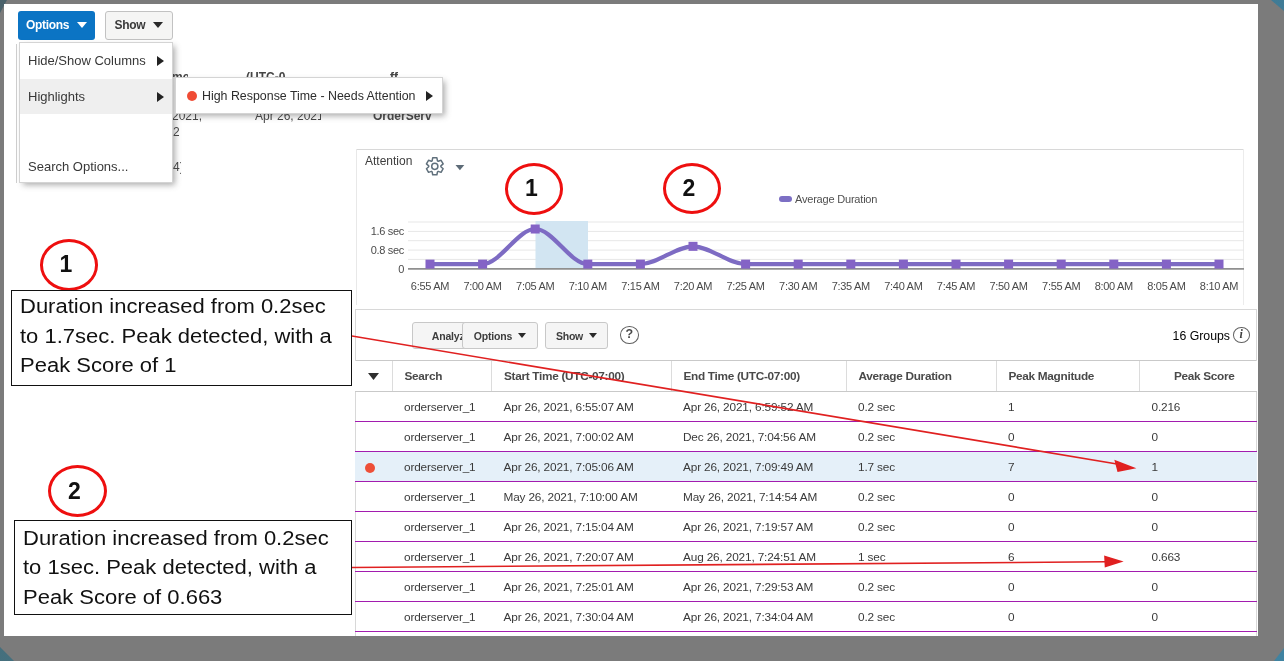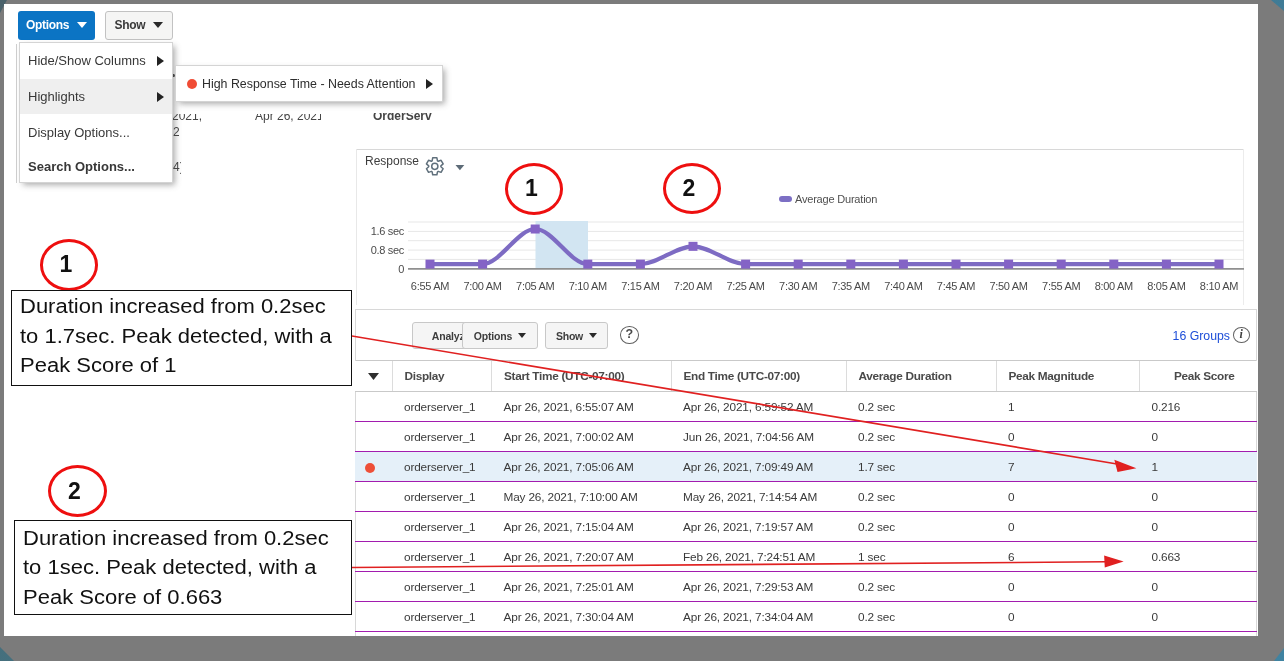--- a/index.html
+++ b/index.html
@@ -16,34 +16,34 @@
 .btn-white{position:absolute;left:105px;top:11px;width:68px;height:28.5px;background:#f5f5f4;border:1px solid #c2c2c2;border-radius:3px;
   color:#3a3a3a;font-size:12px;font-weight:bold;letter-spacing:-0.3px;display:flex;align-items:center;justify-content:center;gap:8px;box-sizing:border-box;}
 .caret{width:0;height:0;border-left:5px solid transparent;border-right:5px solid transparent;border-top:6.5px solid #fff;}
 .caret.dark{border-top-color:#2a2a2a;}
 .caret.sm{border-left-width:4px;border-right-width:4px;border-top-width:5px;}
 
 .menu{position:absolute;left:19px;top:42px;width:154px;height:141px;background:#fff;border:1px solid #d4d4d4;
   box-shadow:3px 3px 6px -1px rgba(70,70,70,.45);box-sizing:border-box;z-index:5;}
 .mi{position:absolute;left:0;width:100%;height:35px;font-size:13px;color:#383838;display:flex;align-items:center;padding-left:8px;box-sizing:border-box;}
 .mi .arr{position:absolute;right:8px;width:0;height:0;border-top:5px solid transparent;border-bottom:5px solid transparent;border-left:7px solid #222;}
-.submenu{position:absolute;left:175px;top:65px;width:268px;height:37px;background:#fff;border:1px solid #d4d4d4;
+.submenu{position:absolute;left:175px;top:77px;width:268px;height:37px;background:#fff;border:1px solid #d4d4d4;
   box-shadow:3px 3px 6px -1px rgba(70,70,70,.45);box-sizing:border-box;z-index:6;display:flex;align-items:center;}
 
 .ghost{position:absolute;color:#454545;font-size:12px;overflow:hidden;z-index:1;}
 .ghost span{white-space:nowrap;text-align:right;}
 
 .panel-line{position:absolute;background:#d8d8d8;}
 .hist-label{position:absolute;left:365px;top:154px;font-size:12px;color:#3d3d3d;}
 
 .tbtn{position:absolute;height:27px;background:#f5f5f5;border:1px solid #c8c8c8;border-radius:3px;box-sizing:border-box;
   color:#3d3d3d;font-size:10.5px;font-weight:bold;letter-spacing:-0.2px;display:flex;align-items:center;justify-content:center;gap:6px;}
 .qmark{position:absolute;left:620px;top:326px;width:18.5px;height:17.5px;border:1.5px solid #606060;border-radius:50%;box-sizing:border-box;
   color:#4a4a4a;font-size:12.5px;font-weight:bold;text-align:center;line-height:14.5px;}
-.groups{position:absolute;left:1100px;top:329px;width:130px;text-align:right;font-size:12.3px;color:#1d4ed8;}
+.groups{position:absolute;left:1100px;top:329px;width:130px;text-align:right;font-size:12.3px;color:#000000;}
 .icirc{position:absolute;left:1233px;top:327px;width:16.5px;height:15.5px;border:1.7px solid #646464;border-radius:50%;box-sizing:border-box;
   color:#3f3f3f;font-size:12px;font-weight:bold;font-style:italic;font-family:"Liberation Serif",serif;text-align:center;line-height:12.5px;}
 table.grid{position:absolute;left:355px;top:361px;border-collapse:collapse;table-layout:fixed;font-size:11.8px;letter-spacing:-0.15px;color:#3a3a3a;}
 table.grid th{font-weight:bold;color:#4a4a4a;text-align:left;height:30px;border-bottom:1px solid #c9c9c9;border-right:1px solid #dcdcdc;padding:0 0 0 12px;background:#fff;font-size:11.8px;letter-spacing:-0.3px;}
 table.grid th:last-child{border-right:none;text-align:center;}
 table.grid td{height:29px;border-bottom:1px solid #a21caf;padding:0 0 0 12px;margin-top:10px;}
 table.grid td:first-child{padding-left:10px;}
 .hl td{background:#e5f0f9;}
 .reddot{display:inline-block;width:10px;height:10px;border-radius:50%;background:#ee4f38;position:relative;top:2px;}
 
@@ -80,33 +80,32 @@
   </div>
 <div class="ghost" style="left:173px;top:125px;width:6px;height:14px;">2</div>
 <div class="ghost" style="left:173px;top:160px;width:8px;height:15px;">4)</div>
 
 <div class="btn-blue">Options <span class="caret"></span></div>
 <div class="btn-white">Show <span class="caret dark"></span></div>
 
 <div class="menu">
   <div class="mi" style="top:36px;background:#efefef;">Highlights<span class="arr"></span></div>
   <div class="mi" style="top:0;">Hide/Show Columns<span class="arr"></span></div>
-  <div class="mi" style="top:72px;">Display Options...</div>
-  <div class="mi" style="top:106px;font-weight:bold;">Search Options...</div>
+  <div class="mi" style="top:106px;">Search Options...</div>
 </div>
 <div class="submenu">
   <span style="width:10px;height:10px;border-radius:50%;background:#f04c35;margin-left:11px;"></span>
   <span style="font-size:12.4px;color:#2d2d2d;margin-left:5px;">High Response Time - Needs Attention</span>
   <span style="position:absolute;right:9px;width:0;height:0;border-top:5px solid transparent;border-bottom:5px solid transparent;border-left:7px solid #222;"></span>
 </div>
 
 <div class="panel-line" style="left:356px;top:149px;width:888px;height:1px;"></div>
 <div class="panel-line" style="left:356px;top:149px;width:1px;height:156px;background:#e8e8e8;"></div>
 <div class="panel-line" style="left:1243px;top:149px;width:1px;height:156px;background:#ececec;"></div>
-<div class="hist-label">Response</div>
+<div class="hist-label">Attention</div>
 <svg width="1284" height="661" style="z-index:2;">
 
   <g transform="translate(434.8,166.3)" fill="none" stroke="#60707c" stroke-width="1.5">
     <circle r="3.1"></circle>
     <path d="M-2.67,-5.48 L-2.10,-8.44 L2.10,-8.44 L2.67,-5.48 L3.41,-5.06 L6.26,-6.04 L8.36,-2.40 L6.09,-0.43 L6.09,0.43 L8.36,2.40 L6.26,6.04 L3.41,5.06 L2.67,5.48 L2.10,8.44 L-2.10,8.44 L-2.67,5.48 L-3.41,5.06 L-6.26,6.04 L-8.36,2.40 L-6.09,0.43 L-6.09,-0.43 L-8.36,-2.40 L-6.26,-6.04 L-3.41,-5.06 Z" stroke-linejoin="round"></path>
   </g>
   <path d="M455.5,165 l8.8,0 -4.4,5.3 Z" fill="#5d6b77"></path>
 
   <rect x="779" y="196" width="13" height="6" rx="3" fill="#7c6fc4"></rect>
   <text x="795" y="203" font-size="11" letter-spacing="-0.2" fill="#4f4f4f">Average Duration</text>
@@ -193,41 +192,41 @@
       <col style="width:99.5px;">
       <col style="width:179.5px;">
       <col style="width:175px;">
       <col style="width:150px;">
       <col style="width:143.5px;">
       <col style="width:117px;">
     </colgroup>
   <tbody>
       <tr>
         <th></th>
-        <th>Display</th>
+        <th>Search</th>
         <th>Start Time (UTC-07:00)</th>
         <th>End Time (UTC-07:00)</th>
         <th>Average Duration</th>
         <th>Peak Magnitude</th>
         <th>Peak Score</th>
       </tr>
   <tr>
         <td></td>
         <td>orderserver_1</td>
         <td>Apr 26, 2021, 6:55:07 AM</td>
         <td>Apr 26, 2021, 6:59:52 AM</td>
         <td>0.2 sec</td>
         <td>1</td>
         <td>0.216</td>
       </tr>
   <tr>
         <td></td>
         <td>orderserver_1</td>
         <td>Apr 26, 2021, 7:00:02 AM</td>
-        <td>Jun 26, 2021, 7:04:56 AM</td>
+        <td>Dec 26, 2021, 7:04:56 AM</td>
         <td>0.2 sec</td>
         <td>0</td>
         <td>0</td>
       </tr>
   <tr class="hl">
         <td><span class="reddot"></span></td>
         <td>orderserver_1</td>
         <td>Apr 26, 2021, 7:05:06 AM</td>
         <td>Apr 26, 2021, 7:09:49 AM</td>
         <td>1.7 sec</td>
@@ -249,21 +248,21 @@
         <td>Apr 26, 2021, 7:15:04 AM</td>
         <td>Apr 26, 2021, 7:19:57 AM</td>
         <td>0.2 sec</td>
         <td>0</td>
         <td>0</td>
       </tr>
   <tr>
         <td></td>
         <td>orderserver_1</td>
         <td>Apr 26, 2021, 7:20:07 AM</td>
-        <td>Feb 26, 2021, 7:24:51 AM</td>
+        <td>Aug 26, 2021, 7:24:51 AM</td>
         <td>1 sec</td>
         <td>6</td>
         <td>0.663</td>
       </tr>
   <tr>
         <td></td>
         <td>orderserver_1</td>
         <td>Apr 26, 2021, 7:25:01 AM</td>
         <td>Apr 26, 2021, 7:29:53 AM</td>
         <td>0.2 sec</td>

